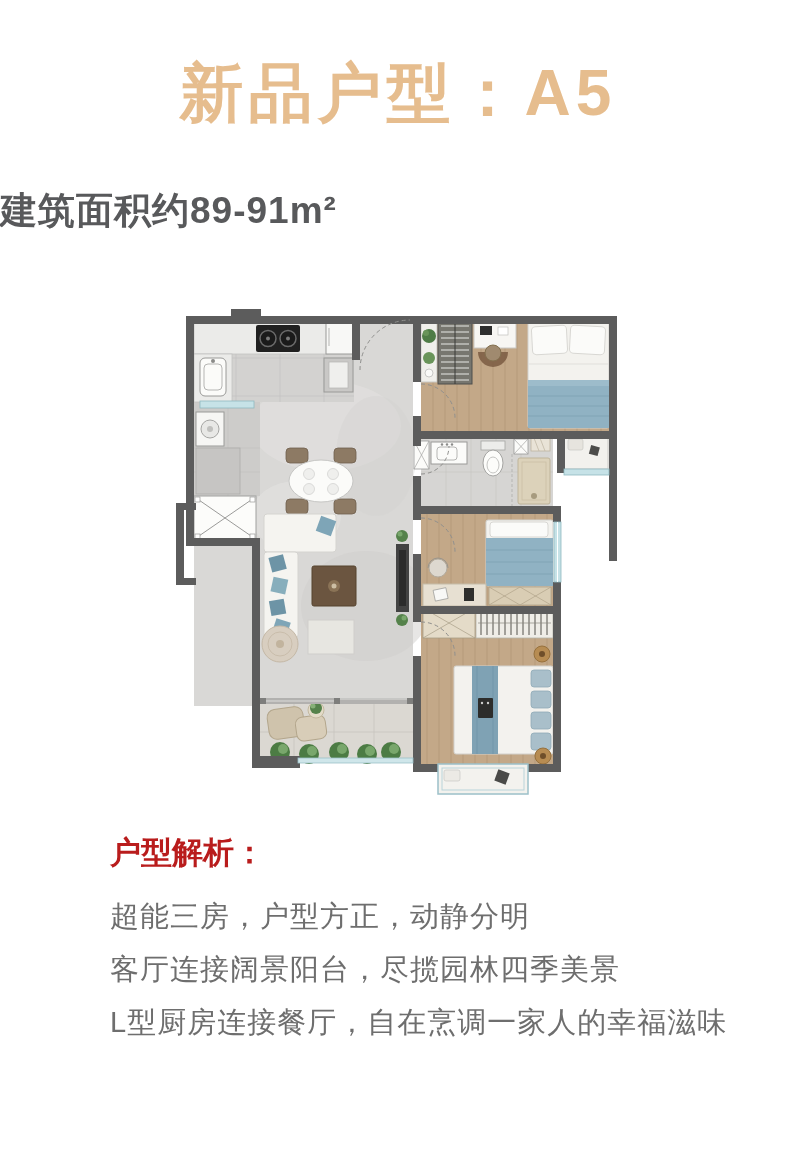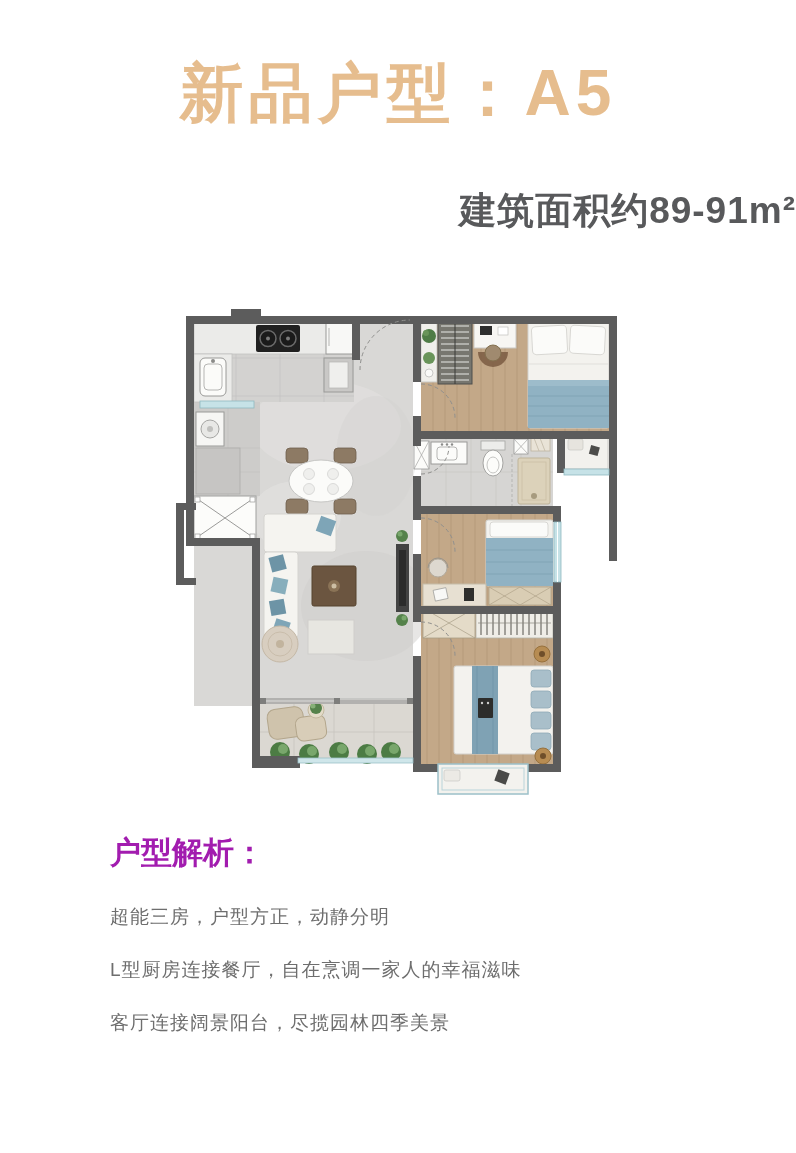--- a/index.html
+++ b/index.html
@@ -1,26 +1,26 @@
 <!DOCTYPE html>
 <html><head>
 <meta charset="utf-8">
 <style>
   html,body{margin:0;padding:0;background:#ffffff;}
   .page{position:relative;width:796px;height:1153px;margin:0 auto;background:#ffffff;
         font-family:"Liberation Sans", sans-serif;overflow:hidden;}
   .title{position:absolute;top:50px;left:0;width:100%;text-align:center;
          font-size:64px;font-weight:700;letter-spacing:5px;color:#e6bd8e;}
-  .specs{position:absolute;top:186px;left:0;width:100%;text-align:right;color:#58595b;}
+  .specs{position:absolute;top:186px;left:0;width:100%;text-align:left;color:#58595b;}
   .specs .area{font-size:37px;font-weight:600;letter-spacing:1px;}
   .specs .layout{font-size:37px;font-weight:600;margin-top:15px;letter-spacing:7px;}
   .plan-wrap{position:absolute;left:176px;top:306px;width:444px;height:500px;}
   .analysis{position:absolute;left:110px;top:832px;width:620px;color:#6e6e6e;}
-  .analysis .heading{font-size:31px;font-weight:700;color:#a21caf;margin:0 0 16px 0;}
-  .analysis p{font-size:19px;line-height:53px;margin:0;letter-spacing:1px;}
+  .analysis .heading{font-size:31px;font-weight:700;color:#b91c1c;margin:0 0 16px 0;}
+  .analysis p{font-size:29px;line-height:53px;margin:0;letter-spacing:1px;}
 </style>
 </head>
 <body>
 
 <div class="page">
 
   <div class="title">新品户型：A5</div>
 
   <div class="specs">
     <div class="area">建筑面积约89-91m²</div>
@@ -285,17 +285,17 @@
         <path d="M245 168 A28 28 0 0 0 273 140"></path>
         <path d="M245 212 A34 34 0 0 1 279 246"></path>
         <path d="M245 316 A34 34 0 0 1 279 350"></path>
       </g>
     </svg>
   </div>
 
   <div class="analysis">
     <h2 class="heading">户型解析：</h2>
     <p>超能三房，户型方正，动静分明</p>
+    <p>客厅连接阔景阳台，尽揽园林四季美景</p>
     <p>L型厨房连接餐厅，自在烹调一家人的幸福滋味</p>
-    <p>客厅连接阔景阳台，尽揽园林四季美景</p>
   </div>
 
 </div>
 
 </body></html>

